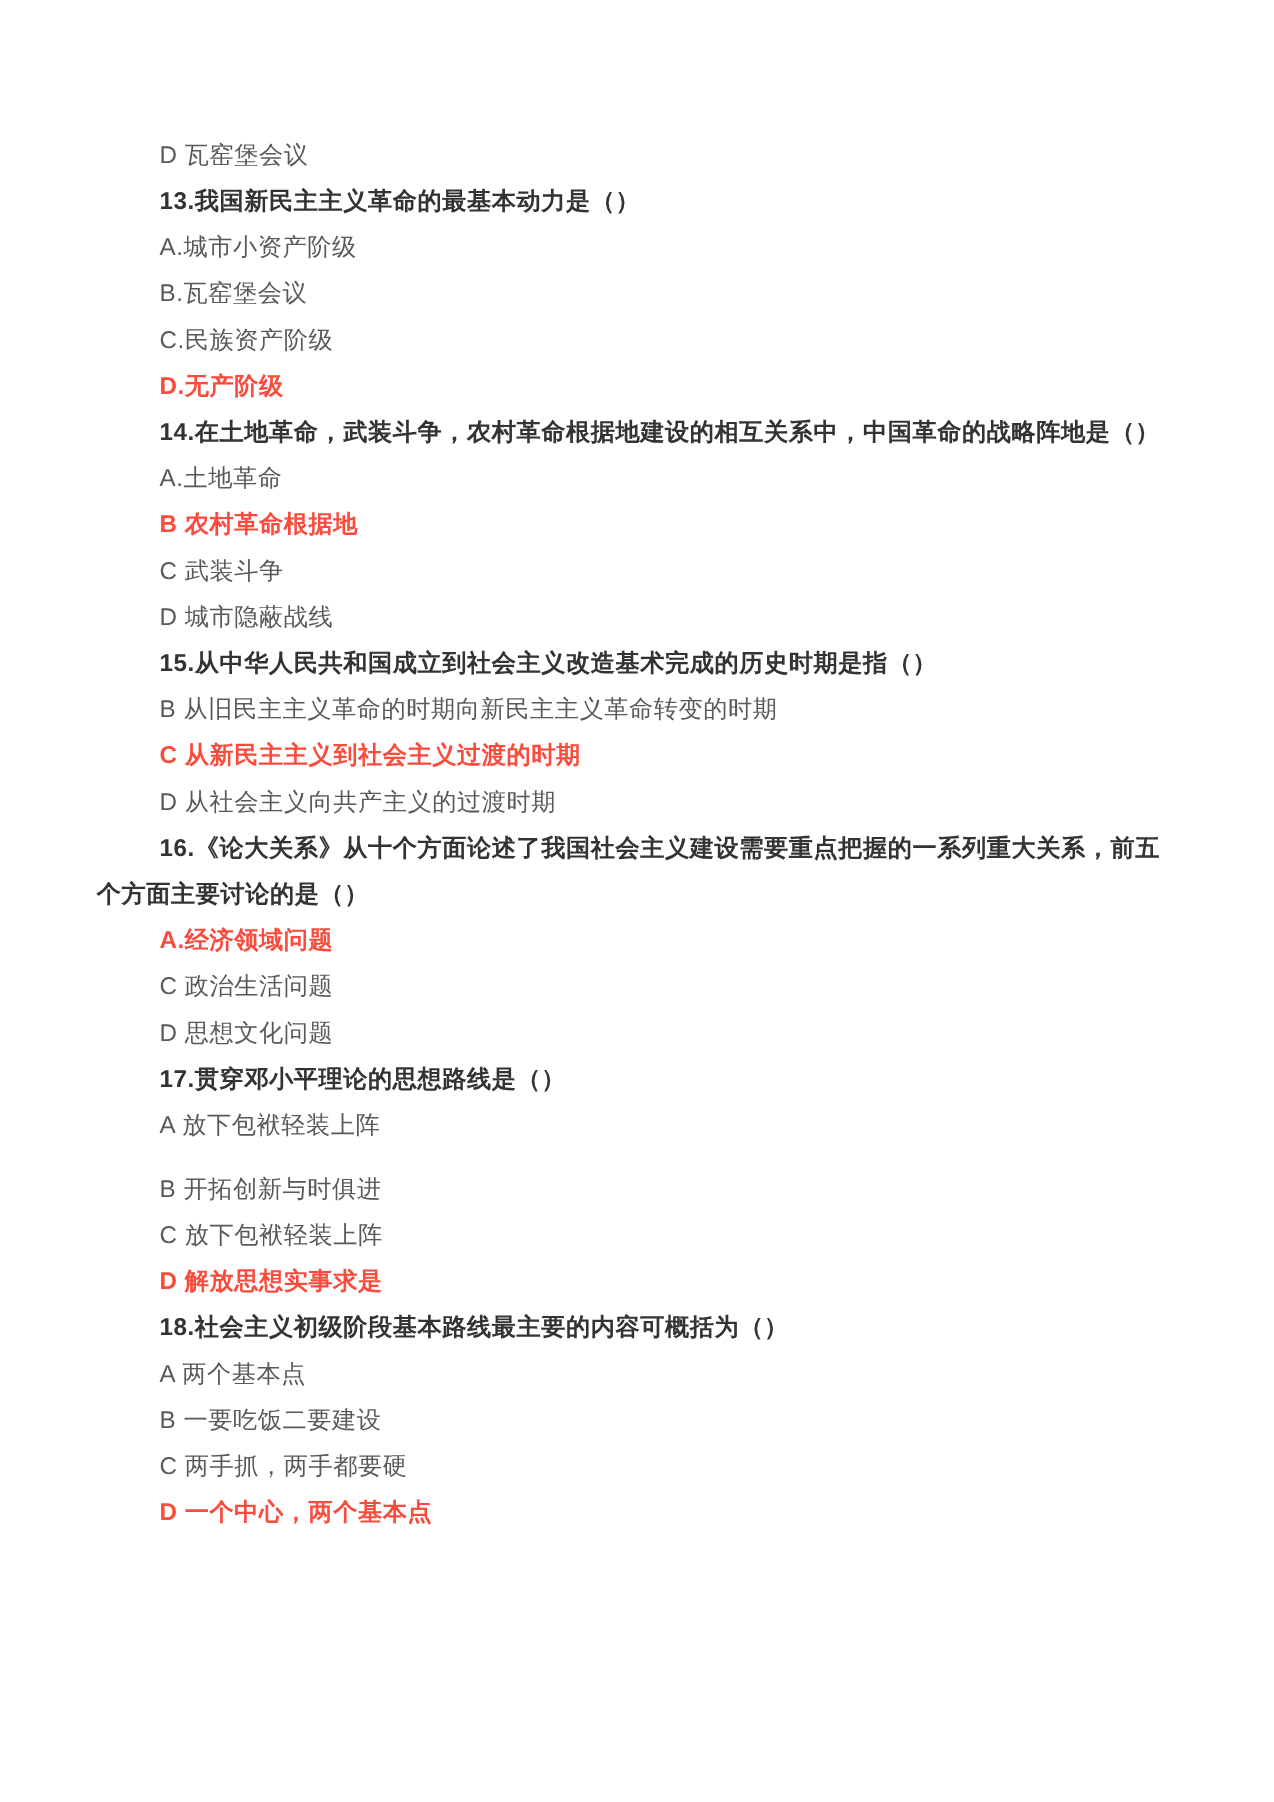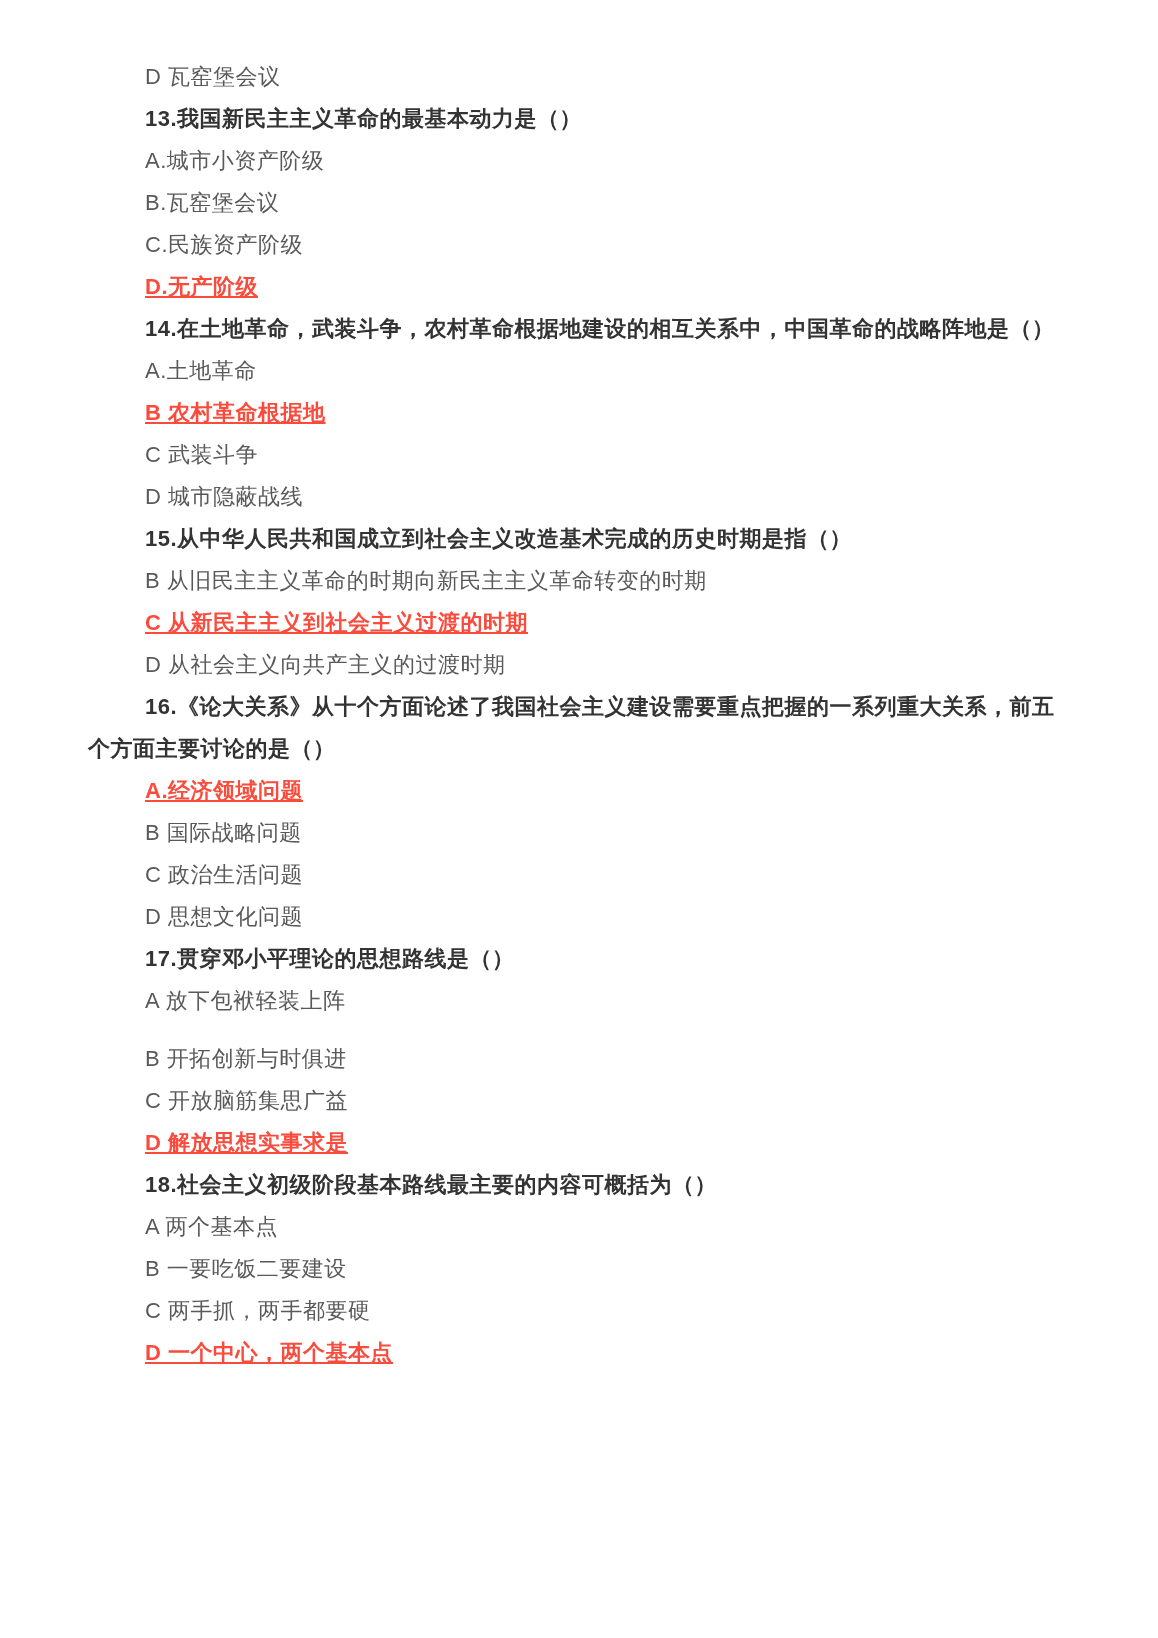--- a/index.html
+++ b/index.html
@@ -12,41 +12,40 @@
   body{
     width:1158px;
     height:1638px;
     overflow:hidden;
     font-family:"Liberation Sans","DejaVu Sans",sans-serif;
   }
   .page{
     width:1064px;
     height:1638px;
     background:#ffffff;
-    padding:56px 70px 100px 88px;
+    padding:120px 70px 100px 88px;
   }
   .line{
     font-size:22px;
     line-height:42px;
     text-indent:57px;
     white-space:pre;
     letter-spacing:0.5px;
   }
   .q-title{
     font-weight:700;
     color:var(--q-color,#333333);
   }
   .opt{
     font-weight:400;
     color:var(--opt-color,#595959);
   }
   .correct{
     font-weight:700;
     color:var(--red,#fa4b3c);
-    text-decoration:underline;
   }
   .opt-gap{
     height:16px;
   }
 </style>
 </head>
 <body style="background: rgb(255, 255, 255);">
 
 <div class="page">
 
@@ -65,29 +64,28 @@
   <p class="line opt">D 城市隐蔽战线</p>
 
   <p class="line q-title">15.从中华人民共和国成立到社会主义改造基术完成的历史时期是指（）</p>
   <p class="line opt">B 从旧民主主义革命的时期向新民主主义革命转变的时期</p>
   <p class="line opt correct">C 从新民主主义到社会主义过渡的时期</p>
   <p class="line opt">D 从社会主义向共产主义的过渡时期</p>
 
   <p class="line q-title">16.《论大关系》从十个方面论述了我国社会主义建设需要重点把握的一系列重大关系，前五
 个方面主要讨论的是（）</p>
   <p class="line opt correct">A.经济领域问题</p>
-  <p class="line opt">B 国际战略问题</p>
   <p class="line opt">C 政治生活问题</p>
   <p class="line opt">D 思想文化问题</p>
 
   <p class="line q-title">17.贯穿邓小平理论的思想路线是（）</p>
   <p class="line opt">A 放下包袱轻装上阵</p>
   <div class="opt-gap"></div>
   <p class="line opt">B 开拓创新与时俱进</p>
-  <p class="line opt">C 开放脑筋集思广益</p>
+  <p class="line opt">C 放下包袱轻装上阵</p>
   <p class="line opt correct">D 解放思想实事求是</p>
 
   <p class="line q-title">18.社会主义初级阶段基本路线最主要的内容可概括为（）</p>
   <p class="line opt">A 两个基本点</p>
   <p class="line opt">B 一要吃饭二要建设</p>
   <p class="line opt">C 两手抓，两手都要硬</p>
   <p class="line opt correct">D 一个中心，两个基本点</p>
 
 </div>
 

